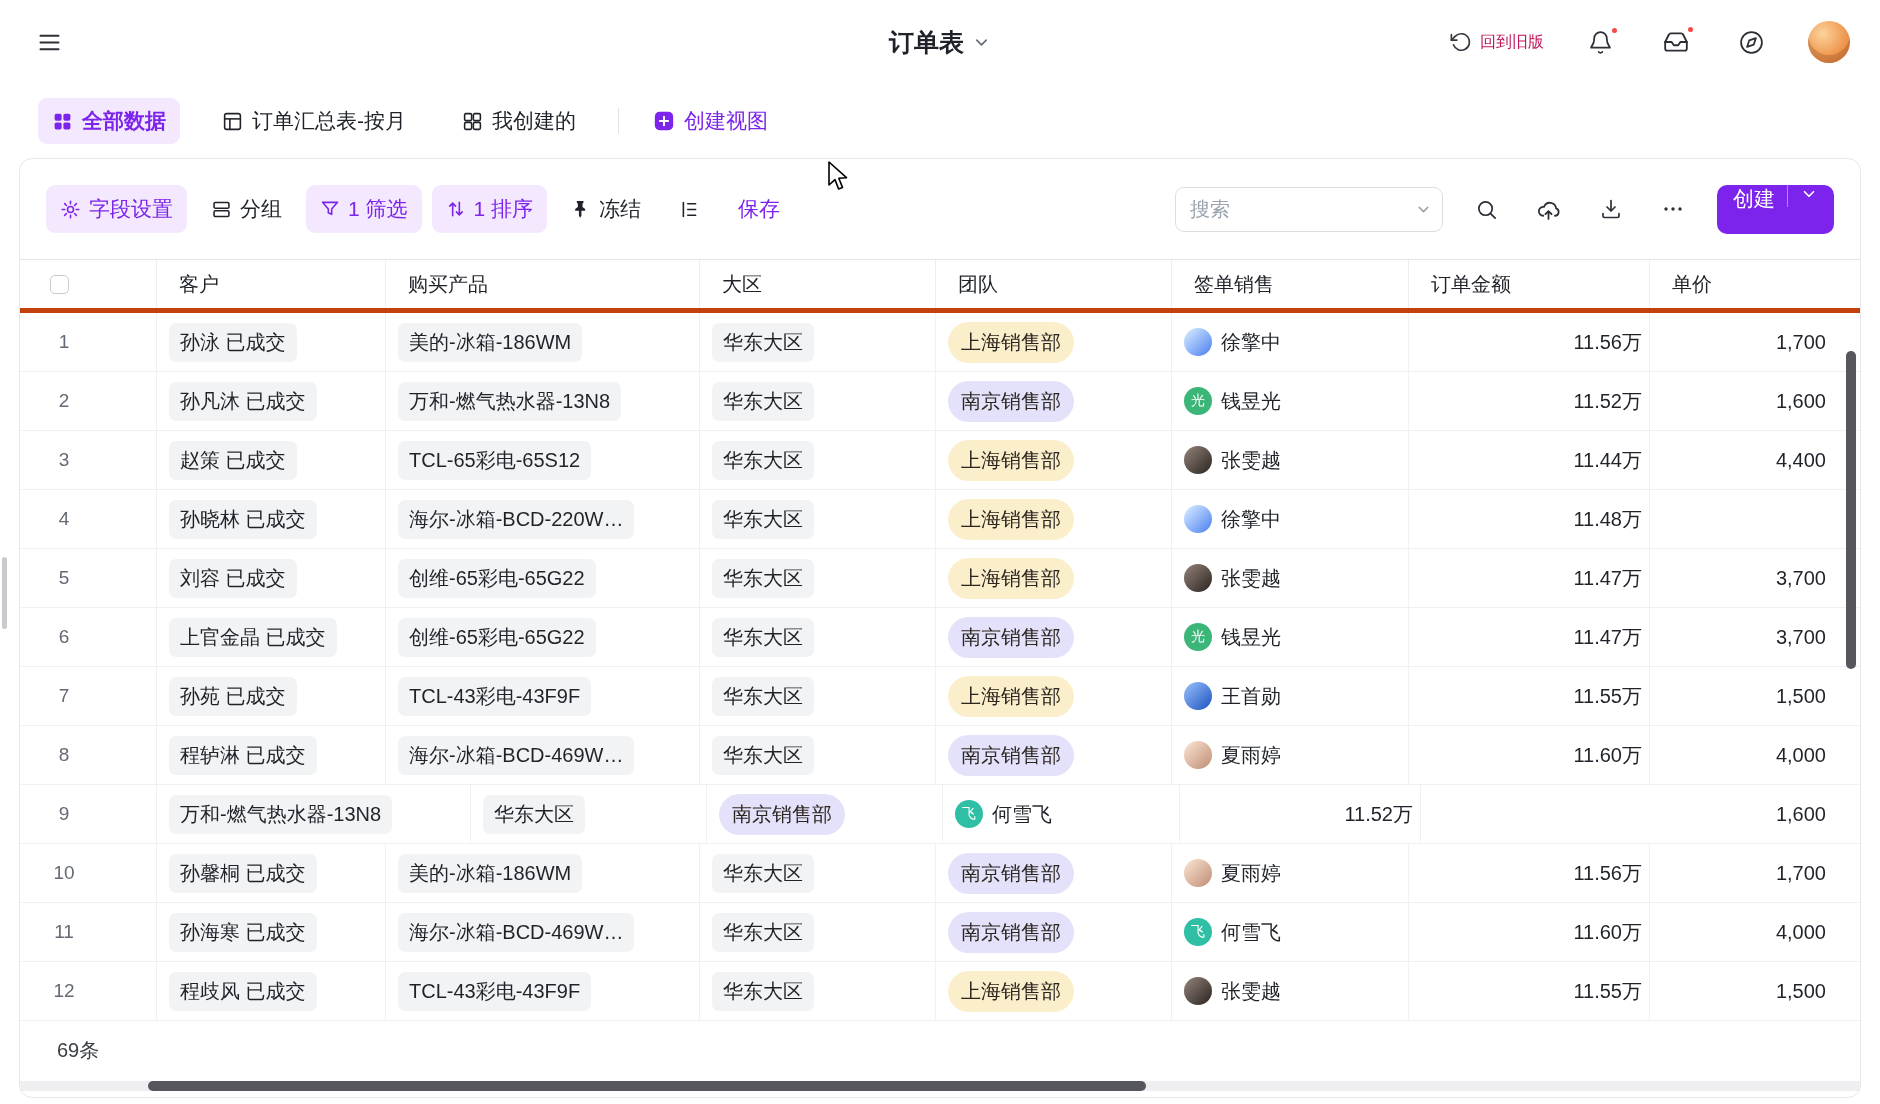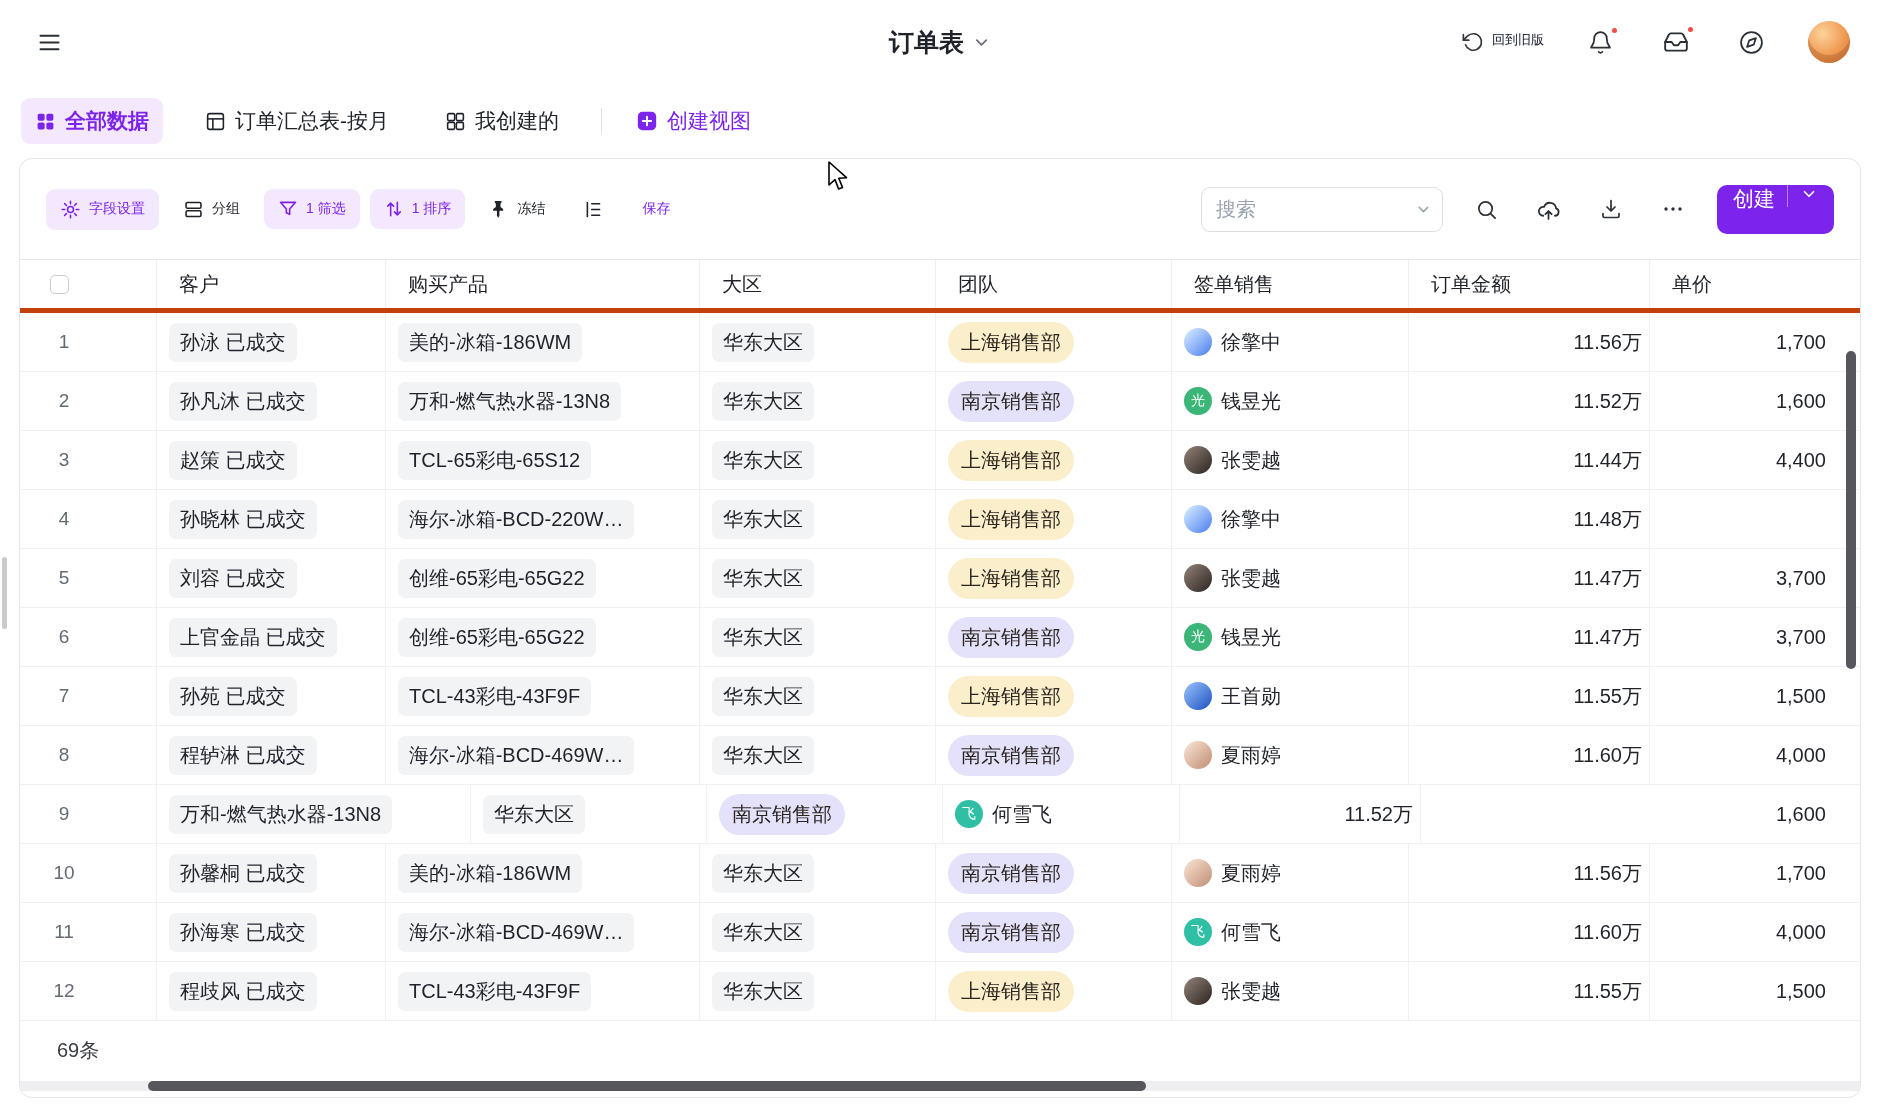--- a/index.html
+++ b/index.html
@@ -12,42 +12,42 @@
     overflow: hidden;
   }
   .icon { display:inline-flex; align-items:center; justify-content:center; flex:none; }
 
   
   .topbar { position:absolute; top:0; left:0; right:0; height:84px; display:flex; align-items:center; padding:0 30px; background:#fff; }
   .iconbtn { background:none; border:none; cursor:pointer; display:flex; align-items:center; justify-content:center; position:relative; padding:6px; }
   .title-wrap { position:absolute; left:50%; transform:translateX(-50%); display:flex; align-items:center; gap:8px; cursor:pointer; }
   .title { font-size:25px; font-weight:600; color:#1f2329; }
   .topbar-right { margin-left:auto; display:flex; align-items:center; gap:38px; }
-  .back-old { display:flex; gap:8px; background:none; border:none; font-size:13px; color:#0f172a; cursor:pointer; font-family:inherit; }
+  .back-old { display:flex; align-items:center; gap:8px; background:none; border:none; font-size:16px; color:#be185d; cursor:pointer; font-family:inherit; }
   .reddot { position:absolute; top:2px; right:0px; width:9px; height:9px; border-radius:50%; background:var(--red-dot); border:2px solid #fff; }
   .avatar-top { width:42px; height:42px; border-radius:50%; background:radial-gradient(circle at 35% 30%, #fbd39b, #f09a53 55%, #d96f2e); cursor:pointer; box-shadow:inset 0 -8px 0 rgba(120,60,20,.25); }
 
   
   .tabsbar { position:absolute; top:84px; left:0; right:0; height:74px; display:flex; align-items:center; padding:0 21px; gap:28px; background:#fff; }
   .viewtab { display:flex; align-items:center; gap:9px; font-size:21px; color:#1f2329; cursor:pointer; padding:9px 14px; border-radius:9px; white-space:nowrap; }
-  .viewtab.active { background:var(--accent-soft); color:var(--accent); font-weight:600; }
+  .viewtab.active { background:var(--accent-soft); color:var(--accent); font-weight:600;margin-left:17px; }
   .tab-divider { width:1px; height:26px; background:#e1e2e6; }
   .create-view { display:flex; align-items:center; gap:9px; font-size:21px; color:var(--accent); cursor:pointer; padding:9px 6px; }
 
   
   .card { position:absolute; top:158px; left:19px; right:19px; height:940px; background:#fff; border:1px solid #e7e7ea; border-radius:13px; overflow:hidden; }
 
   
   .toolbar { display:flex; align-items:center; height:100px; padding:0 26px; }
-  .tbtn { display:flex; align-items:center; gap:8px; font-size:14px; border:none; background:none; color:#1f2329; cursor:pointer; padding:10px 14px; border-radius:9px; white-space:nowrap; font-family:inherit; }
+  .tbtn { display:flex; align-items:center; gap:8px; font-size:21px; border:none; background:none; color:#1f2329; cursor:pointer; padding:10px 14px; border-radius:9px; white-space:nowrap; font-family:inherit; }
   .tbtn.purple-pill { background:var(--accent-soft); color:var(--accent); }
   .tbtn.plain-purple { color:var(--accent); }
   .tb-gap { width:10px; flex:none; }
   .toolbar-right { margin-left:auto; display:flex; align-items:center; gap:26px; }
-  .searchbox { display:flex; align-items:center; width:242px; height:45px; border:1px solid #dcdee3; border-radius:9px; padding:0 10px 0 14px; gap:6px; background:#fff; }
+  .searchbox { display:flex; align-items:center; width:268px; height:45px; border:1px solid #dcdee3; border-radius:9px; padding:0 10px 0 14px; gap:6px; background:#fff; }
   .searchbox input { border:none; outline:none; flex:1; min-width:0; font-size:20px; color:#1f2329; font-family:inherit; background:transparent; }
   .searchbox input::placeholder { color:#9aa3ad; }
   .create-btn { display:flex; align-items:flex-start; height:49px; padding:0 16px; background:var(--accent); color:#fff; border:none; border-radius:10px; font-size:21px; cursor:pointer; gap:12px; font-family:inherit; }
   .create-btn .vline { width:1px; height:22px; background:rgba(255,255,255,.45); }
 
   
   .thead { display:flex; height:54px; border-top:1px solid #e4e5e9; border-bottom:5px solid #c2410c; background:#fff; }
   .th { display:flex; align-items:center; font-size:20px; color:#1f2329; padding-left:22px; border-right:1px solid #eceef1; }
   .tr { display:flex; height:59px; border-bottom:1px solid #eef0f3; background:#fff; }
   .td { display:flex; align-items:center; padding-left:12px; border-right:1px solid #eff1f4; overflow:hidden; }

